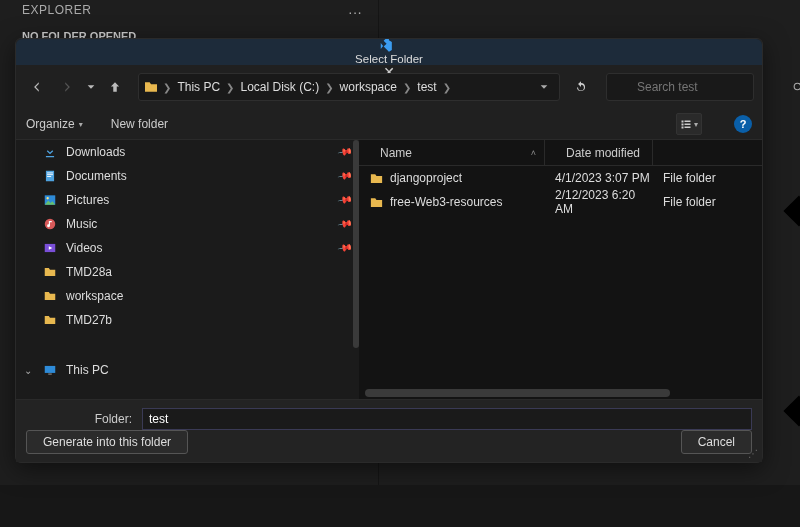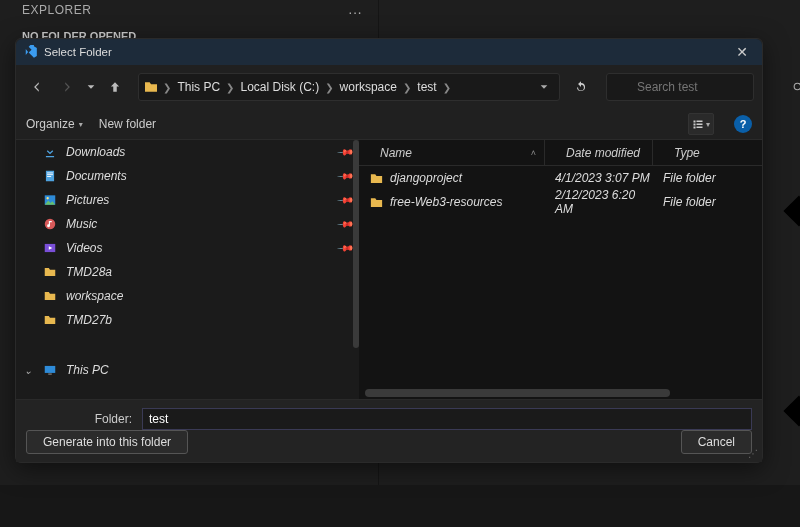--- a/index.html
+++ b/index.html
@@ -17,21 +17,21 @@
   .bg-accent { position:absolute; top:200px; left:788px; width:22px; height:22px; background:#000; transform:rotate(45deg);}
   .bg-accent.b2 { top:400px; }
 
   
   .dialog {
     position:absolute; left:15px; top:38px; width:748px; height:425px;
     background:#202020; border:1px solid #2a2a2a; border-radius:6px;
     display:flex; flex-direction:column;
     box-shadow:0 6px 24px rgba(0,0,0,.5);
   }
-  .titlebar { display:flex; align-items:center; height:26px; padding:0 8px; background:#1d2b3a; border-radius:6px 6px 0 0;}
+  .titlebar { display:flex; align-items:center; height:26px; padding:0 8px; background:#1d2b3a; border-radius:6px 6px 0 0;flex-direction:column;}
   .titlebar .vscode-icon { width:14px; height:14px; margin-right:6px; display:flex; align-items:center;}
   .titlebar .title { font-size:11.5px; color:#ddd;}
   .titlebar .spacer { flex:1;}
   .titlebar .close { width:24px; text-align:center; color:#ccc; font-size:14px; line-height:14px; cursor:pointer;}
 
   
   .nav-row { display:flex; align-items:center; height:44px; padding:0 8px; gap:4px;}
   .nav-btn { width:26px; height:26px; display:flex; align-items:center; justify-content:center; color:#bbb; border-radius:3px; }
   .nav-btn.disabled { color:#555;}
   .address { flex:1; display:flex; align-items:center; height:28px; background:#191919; border:1px solid #2e2e2e; border-radius:3px; padding:0 4px; gap:4px; margin-left:6px; overflow:hidden;}
@@ -40,29 +40,29 @@
   .crumb-sep { color:#888; font-size:10px;}
   .address .tail { flex:1;}
   .addr-drop { color:#aaa; padding:0 6px;}
   .refresh-btn { width:30px; height:28px; display:flex; align-items:center; justify-content:center; color:#ccc; margin-left:2px;}
   .search { width:148px; height:28px; background:#191919; border:1px solid #2e2e2e; border-radius:3px;
             display:flex; align-items:center; padding:0 8px; margin-left:6px; color:#888;}
   .search input { flex:1; background:transparent; border:none; outline:none; color:#ccc; font-size:12px;margin-left:22px;}
   .search-icon { color:#aaa; font-size:12px;}
 
   
-  .toolbar { display:flex; align-items:center; height:30px; padding:0 10px; gap:16px;}
+  .toolbar { display:flex; align-items:center; height:30px; padding:0 10px; gap:28px;}
   .tb-btn { color:#ccc; font-size:12px; display:flex; align-items:center; gap:4px;}
   .tb-caret { font-size:8px; color:#aaa;}
   .tb-spacer { flex:1;}
   .view-btn { width:26px; height:22px; border:1px solid #333; background:#2a2a2a; margin-right:4px; display:flex; align-items:center; justify-content:center; gap:2px; border-radius:2px;}
   .help-btn { width:18px; height:18px; border-radius:50%; background:#0a5fa8; color:#fff; font-size:11px; font-weight:bold; display:flex; align-items:center; justify-content:center;}
 
   
-  .body { flex:1; display:flex; min-height:0; border-top:1px solid #2a2a2a;font-style:italic;}
+  .body { flex:1; display:flex; min-height:0; border-top:1px solid #2a2a2a;}
   .sidepane { width:343px; background:#1b1b1b; position:relative; overflow:hidden; display:flex; flex-direction:column;}
   .sidepane-inner { flex:1; overflow:hidden;}
   .side-row { display:flex; align-items:center; height:24px; padding-left:26px; color:#ddd; position:relative;}
   .side-row .pin { position:absolute; right:8px; color:#555; font-size:10px; transform:rotate(35deg);}
   .side-row .chev { position:absolute; left:8px; color:#aaa; font-size:10px;}
   .side-row .ic { width:16px; display:inline-flex; justify-content:center; margin-right:8px;}
   .side-scroll { position:absolute; top:0; right:0; width:6px; height:208px; background:#3a3a3a; border-radius:3px;}
   .side-gap { height:26px;}
 
   .listpane { flex:1; background:#131313; display:flex; flex-direction:column; position:relative;}
@@ -297,23 +297,20 @@
 
     <div class="listpane">
       <div class="list-header">
         <div class="col name">
           <span>Name</span>
           <span class="sortglyph">˄</span>
         </div>
         <div class="col date">
           <span>Date modified</span>
         </div>
-        <div class="col type">
-          <span>Type</span>
-        </div>
       </div>
       <div class="list-body">
         <div class="row">
           <div class="cell name">
             <span class="folder-glyph">
                 <svg width="15" height="15" viewBox="0 0 24 24">
                   <path fill="#e8b84f" d="M3 5h7l2 3h9v11H3z"></path>
                 </svg>
               </span>
             <span>djangoproject</span>

